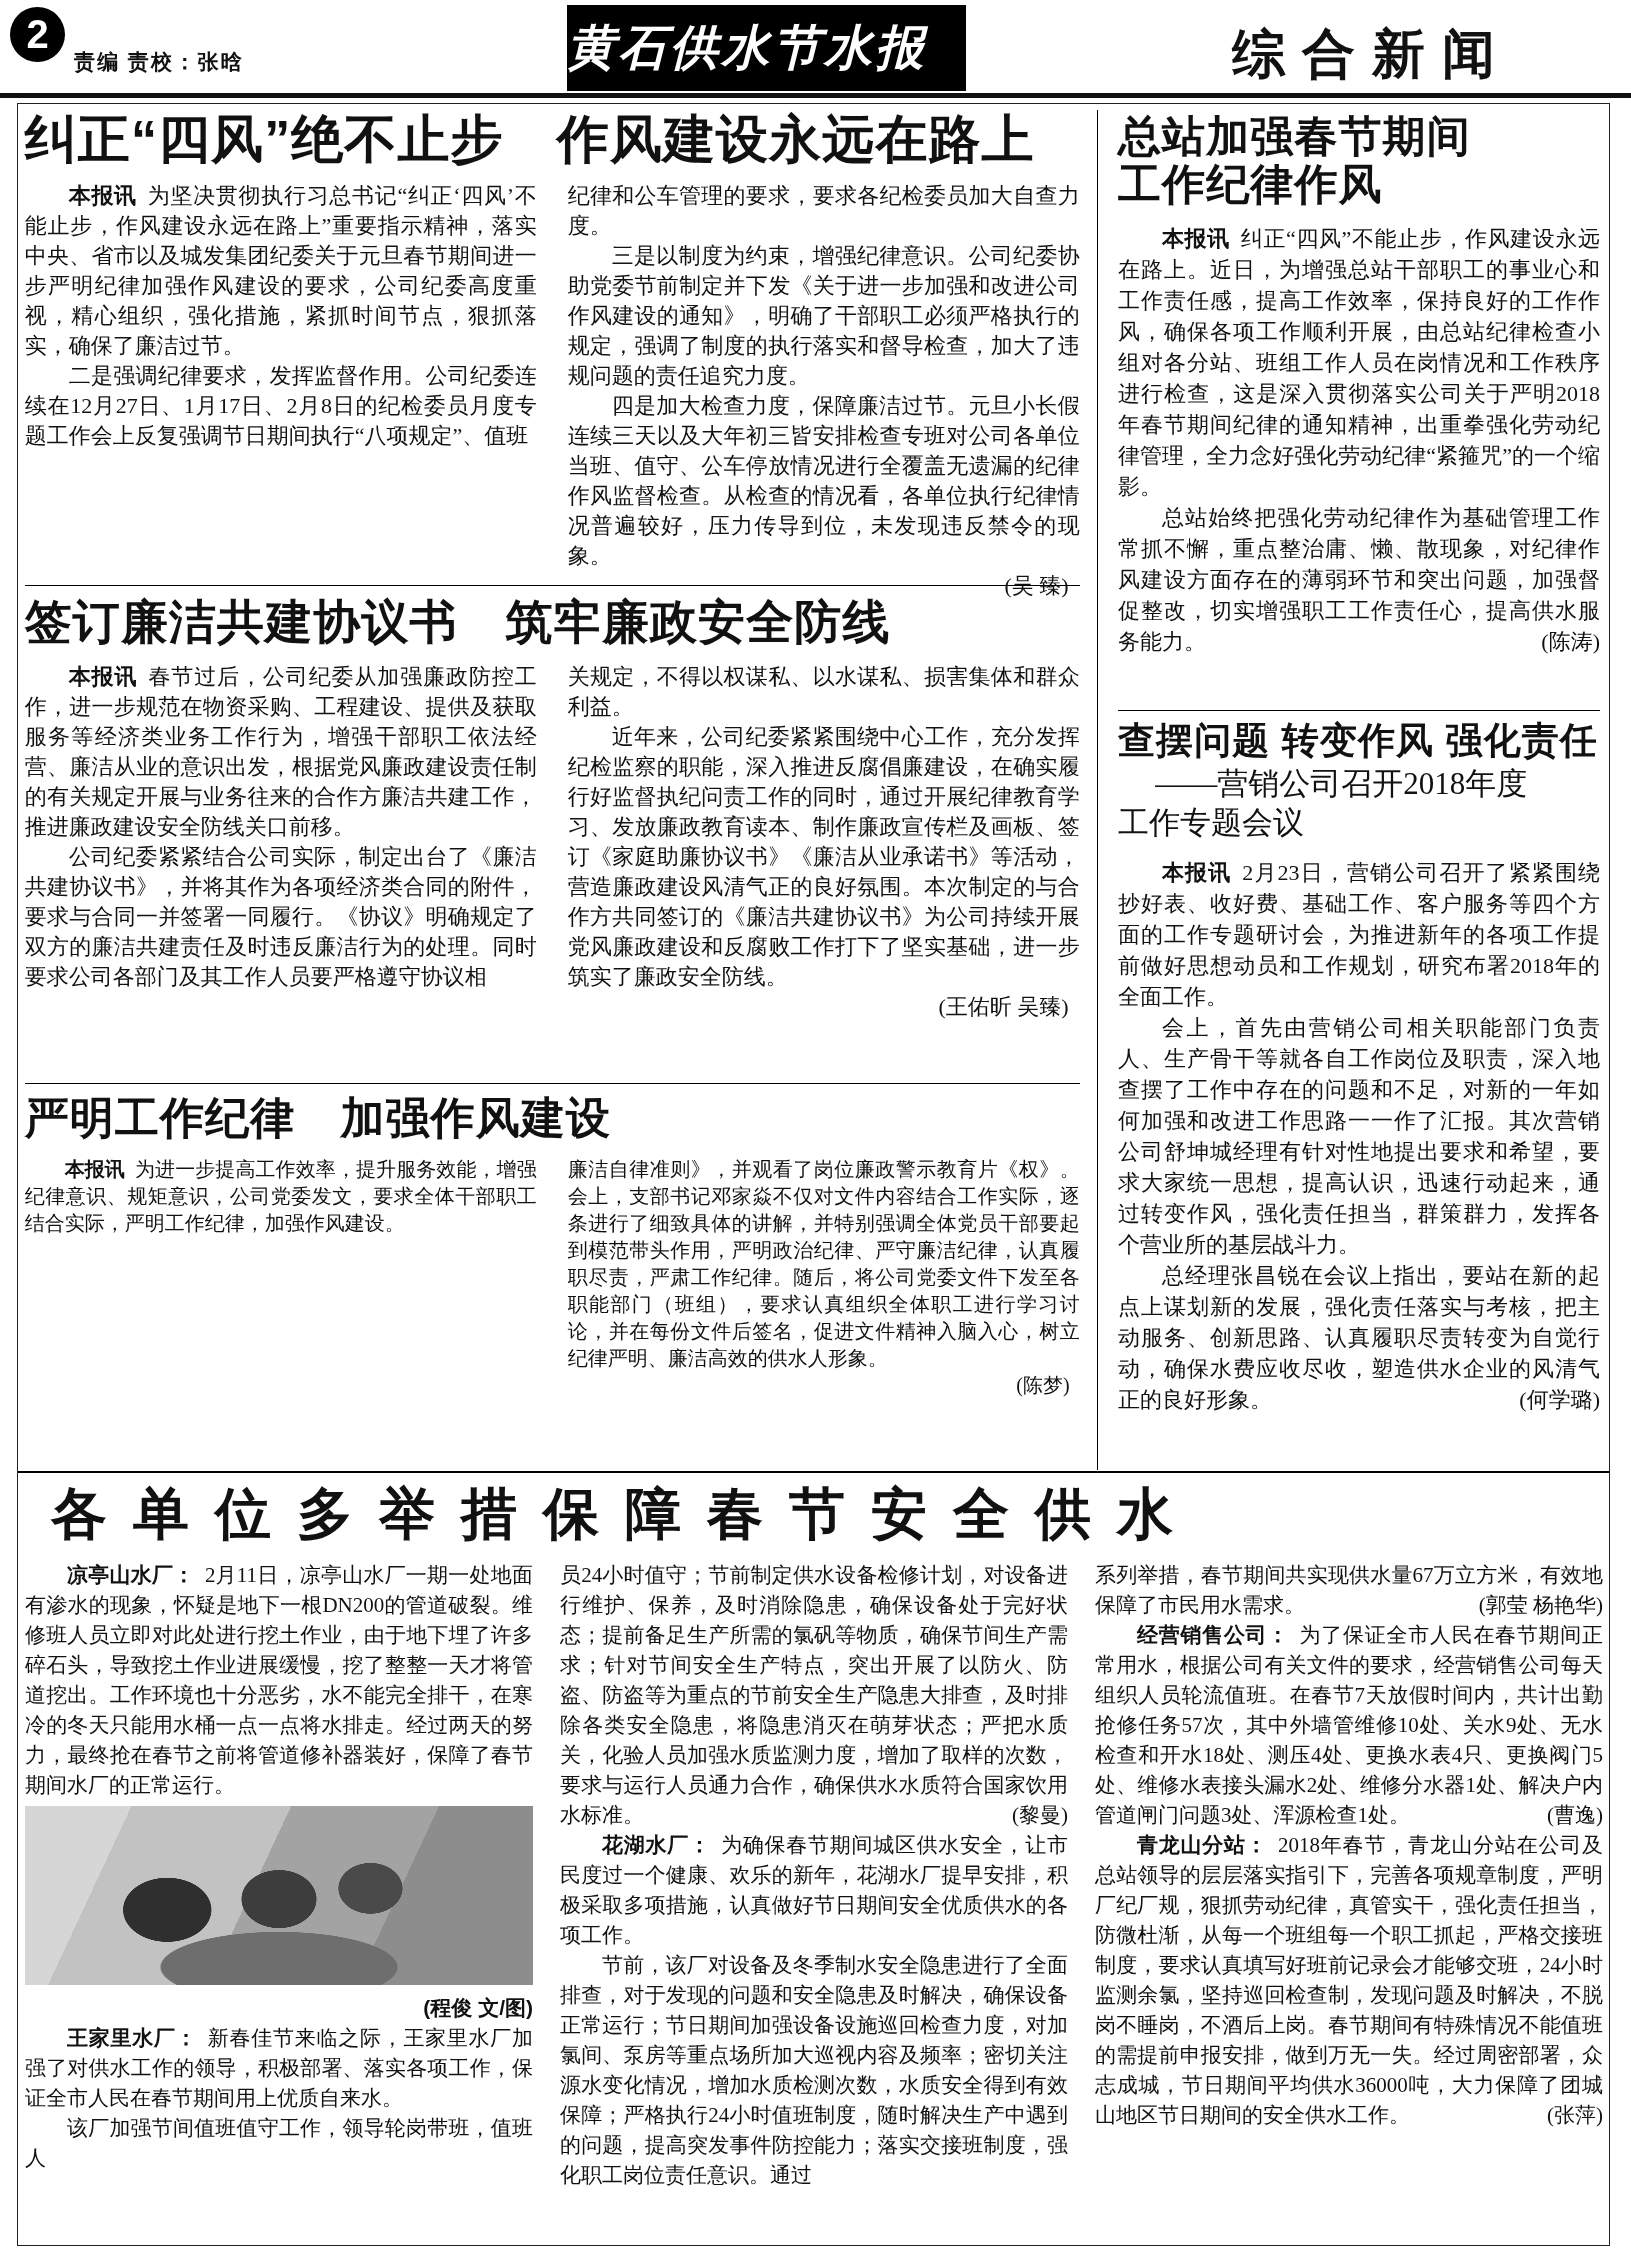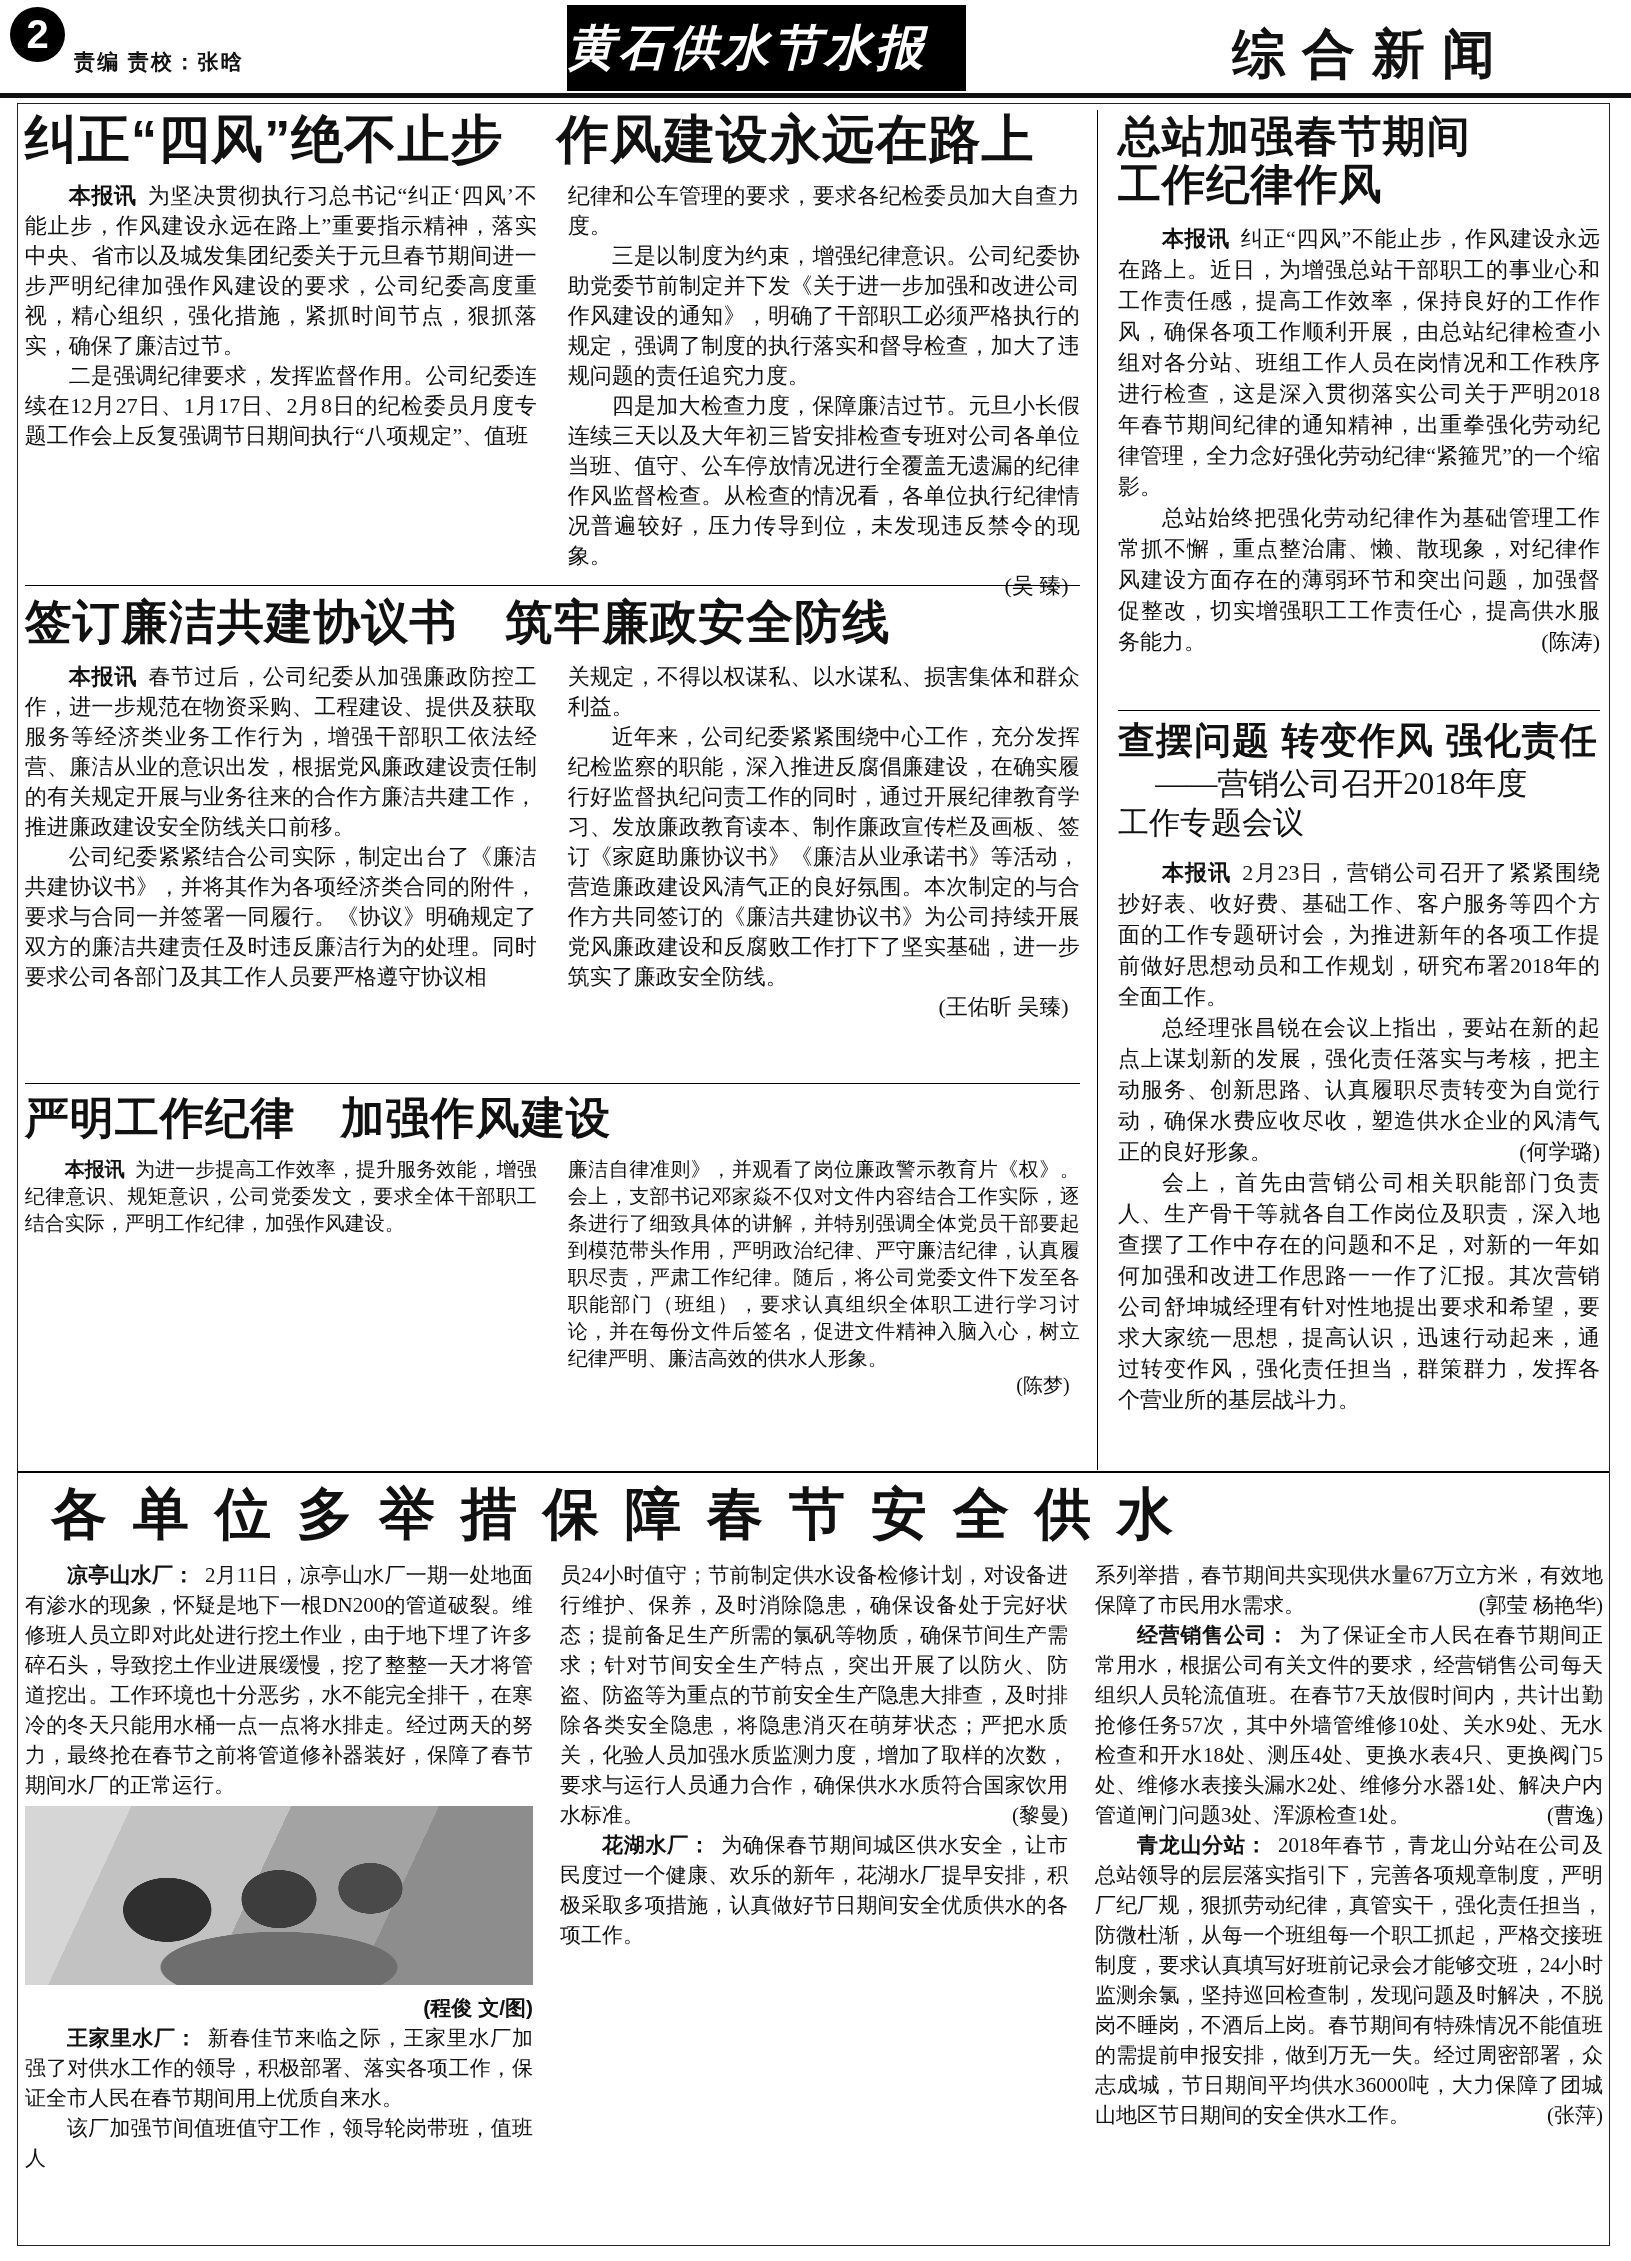--- a/index.html
+++ b/index.html
@@ -143,42 +143,43 @@
     </section>
 
     <div class="hline hl-r"></div>
 
     <section class="rcol r2">
       <div class="hl">查摆问题 转变作风 强化责任</div>
       <div class="sub sub1">——营销公司召开2018年度</div>
       <div class="sub sub2">工作专题会议</div>
       <div class="rbody">
         <p><b class="lead">本报讯</b><span>2月23日，营销公司召开了紧紧围绕抄好表、收好费、基础工作、客户服务等四个方面的工作专题研讨会，为推进新年的各项工作提前做好思想动员和工作规划，研究布署2018年的全面工作。</span></p>
+        <p>会上，首先由营销公司相关职能部门负责人、生产骨干等就各自工作岗位及职责，深入地查摆了工作中存在的问题和不足，对新的一年如何加强和改进工作思路一一作了汇报。其次营销公司舒坤城经理有针对性地提出要求和希望，要求大家统一思想，提高认识，迅速行动起来，通过转变作风，强化责任担当，群策群力，发挥各个营业所的基层战斗力。</p>
         <p><span>总经理张昌锐在会议上指出，要站在新的起点上谋划新的发展，强化责任落实与考核，把主动服务、创新思路、认真履职尽责转变为自觉行动，确保水费应收尽收，塑造供水企业的风清气正的良好形象。</span><span class="fsig">(何学璐)</span></p>
-        <p>会上，首先由营销公司相关职能部门负责人、生产骨干等就各自工作岗位及职责，深入地查摆了工作中存在的问题和不足，对新的一年如何加强和改进工作思路一一作了汇报。其次营销公司舒坤城经理有针对性地提出要求和希望，要求大家统一思想，提高认识，迅速行动起来，通过转变作风，强化责任担当，群策群力，发挥各个营业所的基层战斗力。</p>
       </div>
     </section>
 
     <div class="bottom-rule"></div>
 
     <section class="a4wrap">
       <div class="hl">各单位多举措保障春节安全供水</div>
       <div class="a4cols">
 
         <div class="a4col">
           <p><b class="label">凉亭山水厂：</b><span>2月11日，凉亭山水厂一期一处地面有渗水的现象，怀疑是地下一根DN200的管道破裂。维修班人员立即对此处进行挖土作业，由于地下埋了许多碎石头，导致挖土作业进展缓慢，挖了整整一天才将管道挖出。工作环境也十分恶劣，水不能完全排干，在寒冷的冬天只能用水桶一点一点将水排走。经过两天的努力，最终抢在春节之前将管道修补器装好，保障了春节期间水厂的正常运行。</span></p>
           <div class="photo"></div>
           <div class="caption">(程俊 文/图)</div>
           <p><b class="label">王家里水厂：</b><span>新春佳节来临之际，王家里水厂加强了对供水工作的领导，积极部署、落实各项工作，保证全市人民在春节期间用上优质自来水。</span></p>
           <p>该厂加强节间值班值守工作，领导轮岗带班，值班人</p>
         </div>
 
         <div class="a4col">
           <p class="cont"><span>员24小时值守；节前制定供水设备检修计划，对设备进行维护、保养，及时消除隐患，确保设备处于完好状态；提前备足生产所需的氯矾等物质，确保节间生产需求；针对节间安全生产特点，突出开展了以防火、防盗、防盗等为重点的节前安全生产隐患大排查，及时排除各类安全隐患，将隐患消灭在萌芽状态；严把水质关，化验人员加强水质监测力度，增加了取样的次数，要求与运行人员通力合作，确保供水水质符合国家饮用水标准。</span><span class="fsig">(黎曼)</span></p>
           <p><b class="label">花湖水厂：</b><span>为确保春节期间城区供水安全，让市民度过一个健康、欢乐的新年，花湖水厂提早安排，积极采取多项措施，认真做好节日期间安全优质供水的各项工作。</span></p>
+          <p>节前，该厂对设备及冬季制水安全隐患进行了全面排查，对于发现的问题和安全隐患及时解决，确保设备正常运行；节日期间加强设备设施巡回检查力度，对加氯间、泵房等重点场所加大巡视内容及频率；密切关注源水变化情况，增加水质检测次数，水质安全得到有效保障；严格执行24小时值班制度，随时解决生产中遇到的问题，提高突发事件防控能力；落实交接班制度，强化职工岗位责任意识。通过</p>
         </div>
 
         <div class="a4col">
           <p class="cont"><span>系列举措，春节期间共实现供水量67万立方米，有效地保障了市民用水需求。</span><span class="fsig">(郭莹 杨艳华)</span></p>
           <p><b class="label">经营销售公司：</b><span>为了保证全市人民在春节期间正常用水，根据公司有关文件的要求，经营销售公司每天组织人员轮流值班。在春节7天放假时间内，共计出勤抢修任务57次，其中外墙管维修10处、关水9处、无水检查和开水18处、测压4处、更换水表4只、更换阀门5处、维修水表接头漏水2处、维修分水器1处、解决户内管道闸门问题3处、浑源检查1处。</span><span class="fsig">(曹逸)</span></p>
           <p><b class="label">青龙山分站：</b><span>2018年春节，青龙山分站在公司及总站领导的层层落实指引下，完善各项规章制度，严明厂纪厂规，狠抓劳动纪律，真管实干，强化责任担当，防微杜渐，从每一个班组每一个职工抓起，严格交接班制度，要求认真填写好班前记录会才能够交班，24小时监测余氯，坚持巡回检查制，发现问题及时解决，不脱岗不睡岗，不酒后上岗。春节期间有特殊情况不能值班的需提前申报安排，做到万无一失。经过周密部署，众志成城，节日期间平均供水36000吨，大力保障了团城山地区节日期间的安全供水工作。</span><span class="fsig">(张萍)</span></p>
         </div>
 
       </div>
     </section>

